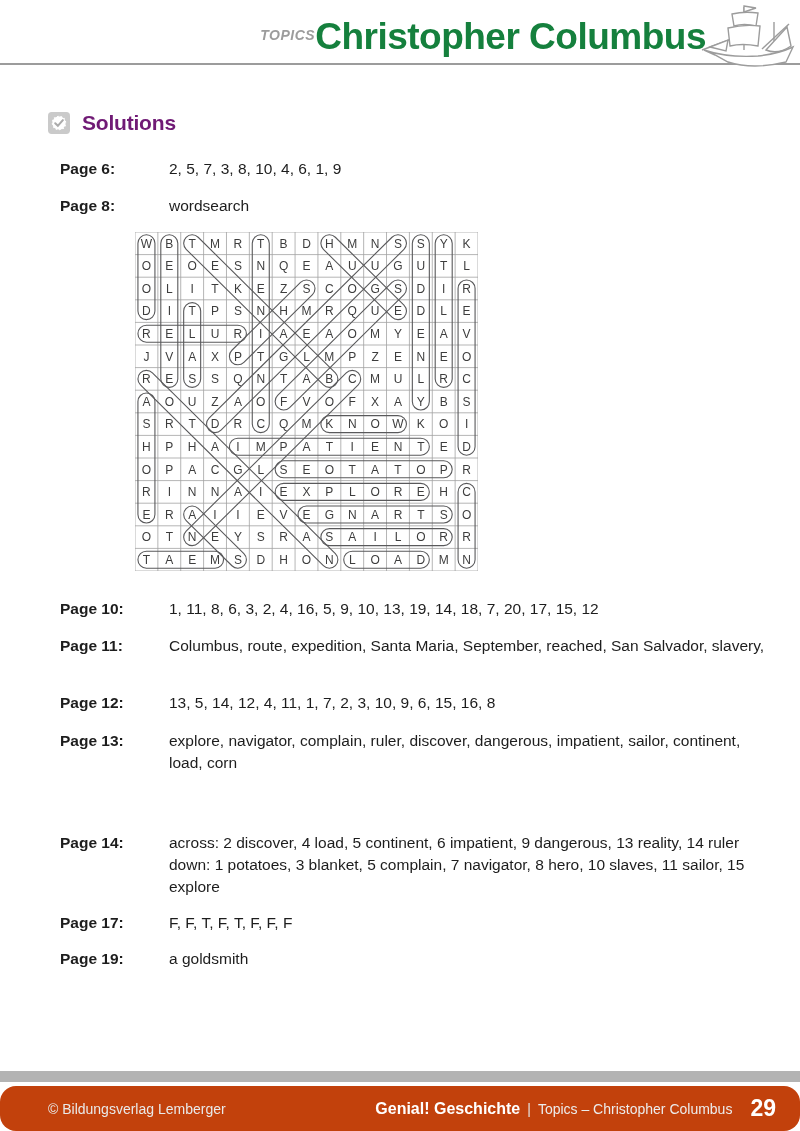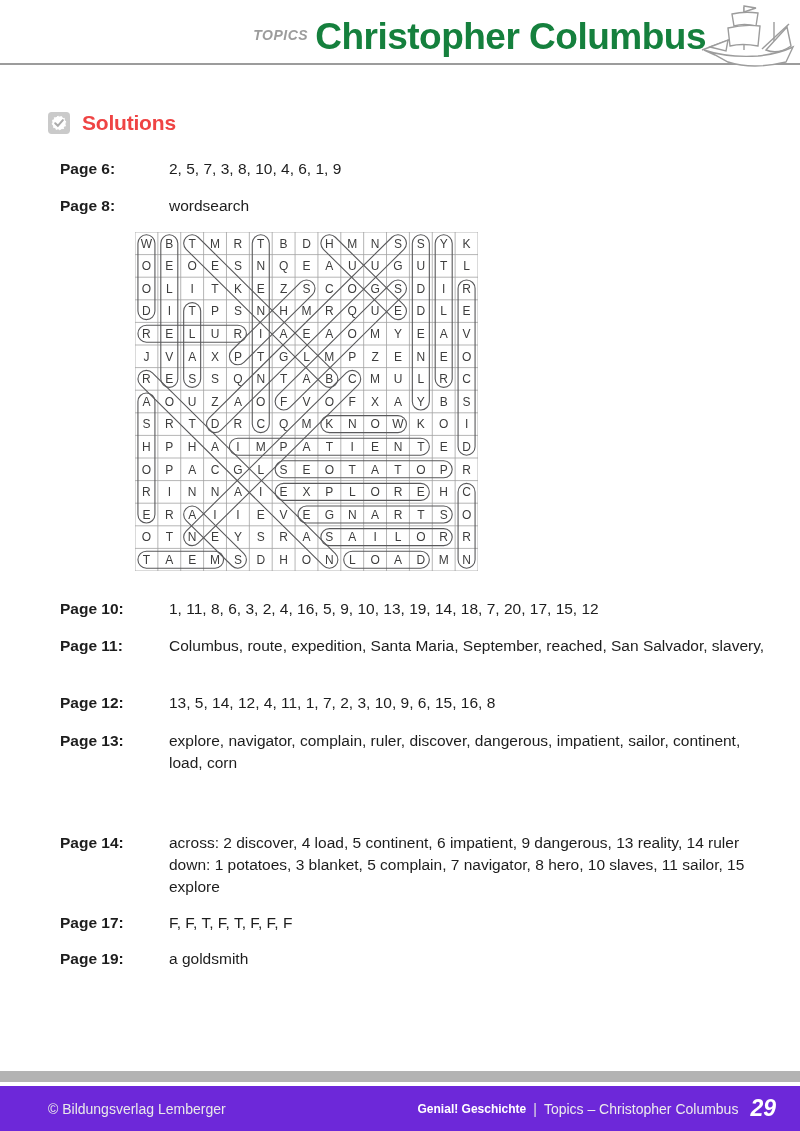--- a/index.html
+++ b/index.html
@@ -2,52 +2,52 @@
 <html><head>
 <meta charset="utf-8">
 <style>
   html,body{margin:0;padding:0;}
   body{width:800px;height:1131px;position:relative;background:#ffffff;
        font-family:"Liberation Sans",sans-serif;overflow:hidden;}
 
   
   .title-wrap{position:absolute;top:16px;left:0;width:706px;text-align:right;white-space:nowrap;}
   .topics{font-style:italic;font-weight:bold;font-size:14px;color:#9c9c9c;
-          letter-spacing:0.5px;vertical-align:9px;margin-right:7px;}
+          letter-spacing:0.5px;vertical-align:9px;}
   .title{font-weight:bold;font-size:37px;color:#15803d;letter-spacing:-0.5px;}
   .header-rule{position:absolute;left:0;top:63px;width:800px;height:2px;background:#9c9c9c;}
   .ship{position:absolute;top:2px;right:1px;width:101px;height:72px;z-index:2;}
   .ship path,.ship line,.ship polygon{stroke:#9c9c9c;stroke-width:1.4;}
 
   
   .heading-row{position:absolute;left:48px;top:111px;display:flex;align-items:center;}
   .check-icon{width:22px;height:22px;margin-right:12px;}
-  .heading-label{font-size:21px;font-weight:bold;color:#ef4444;letter-spacing:-0.2px;}
+  .heading-label{font-size:21px;font-weight:bold;color:#701a75;letter-spacing:-0.2px;}
 
   
   .entry{position:absolute;left:48px;width:710px;font-size:15.5px;color:#1d1d1d;line-height:22px;}
   .plabel{position:absolute;left:12px;top:0;font-weight:bold;}
   .plines{position:absolute;left:85px;top:0;width:620px;margin-left:36px;}
 
   
   #wordsearch{position:absolute;left:135px;top:232px;width:343px;height:339px;}
   .gl{stroke:#a2a2a2;stroke-width:0.8;}
   .lt{font-family:"Liberation Sans",sans-serif;font-size:12px;fill:#3d3d3d;text-anchor:middle;}
   .cap{fill:none;stroke:#59595b;stroke-width:1.1;}
 
   
   .footer-strip{position:absolute;left:0;top:1071px;width:800px;height:11px;background:#b3b3b3;}
-  .footer-band{position:absolute;left:0;top:1086px;width:800px;height:45px;background:#6d28d9;
-               display:flex;align-items:center;}
+  .footer-band{position:absolute;left:0;top:1086px;width:800px;height:45px;background:#c2410c;
+               display:flex;align-items:center;border-radius:16px;}
   .copy{position:absolute;left:48px;font-size:14px;color:#e9e9e9;}
   .footer-right{position:absolute;right:24px;display:flex;align-items:center;white-space:nowrap;}
-  .series{font-weight:bold;color:#ffffff;font-size:12px;}
+  .series{font-weight:bold;color:#ffffff;font-size:16px;}
   .fsep{color:#e2e2e2;font-size:14px;margin:0 7px;}
   .ftopic{color:#ececec;font-size:14px;}
-  .pagenum{font-size:23px;font-weight:bold;font-style:italic;color:#ffffff;margin-left:12px;}
+  .pagenum{font-size:23px;font-weight:bold;color:#ffffff;margin-left:18px;}
 </style>
 </head>
 <body>
 
 <div>
   <div class="title-wrap">
     <span class="topics">TOPICS</span><span class="title">Christopher Columbus</span>
   </div>
   <div class="header-rule"></div>
   <svg class="ship" viewBox="0 0 101 72">

